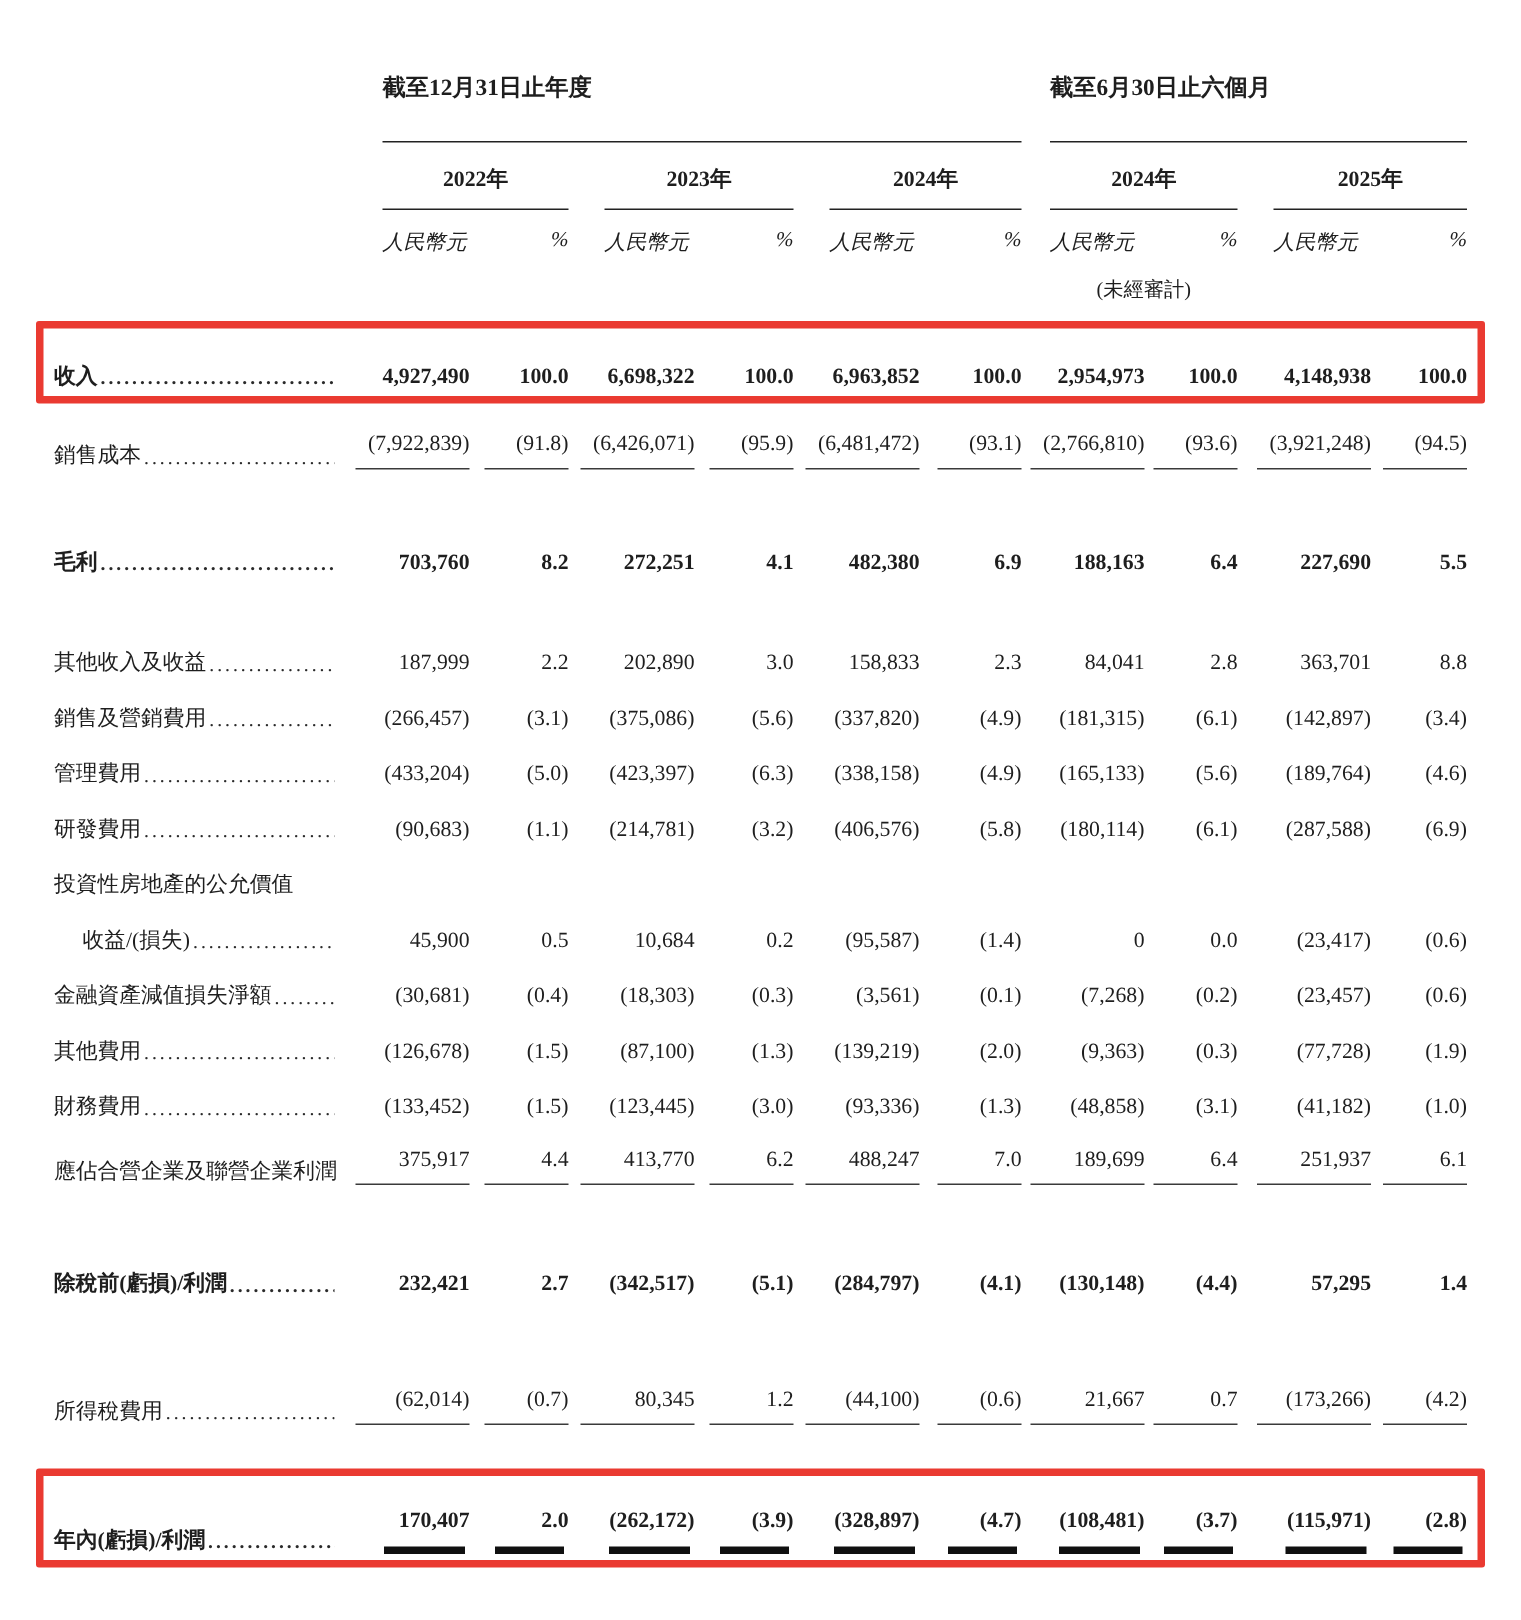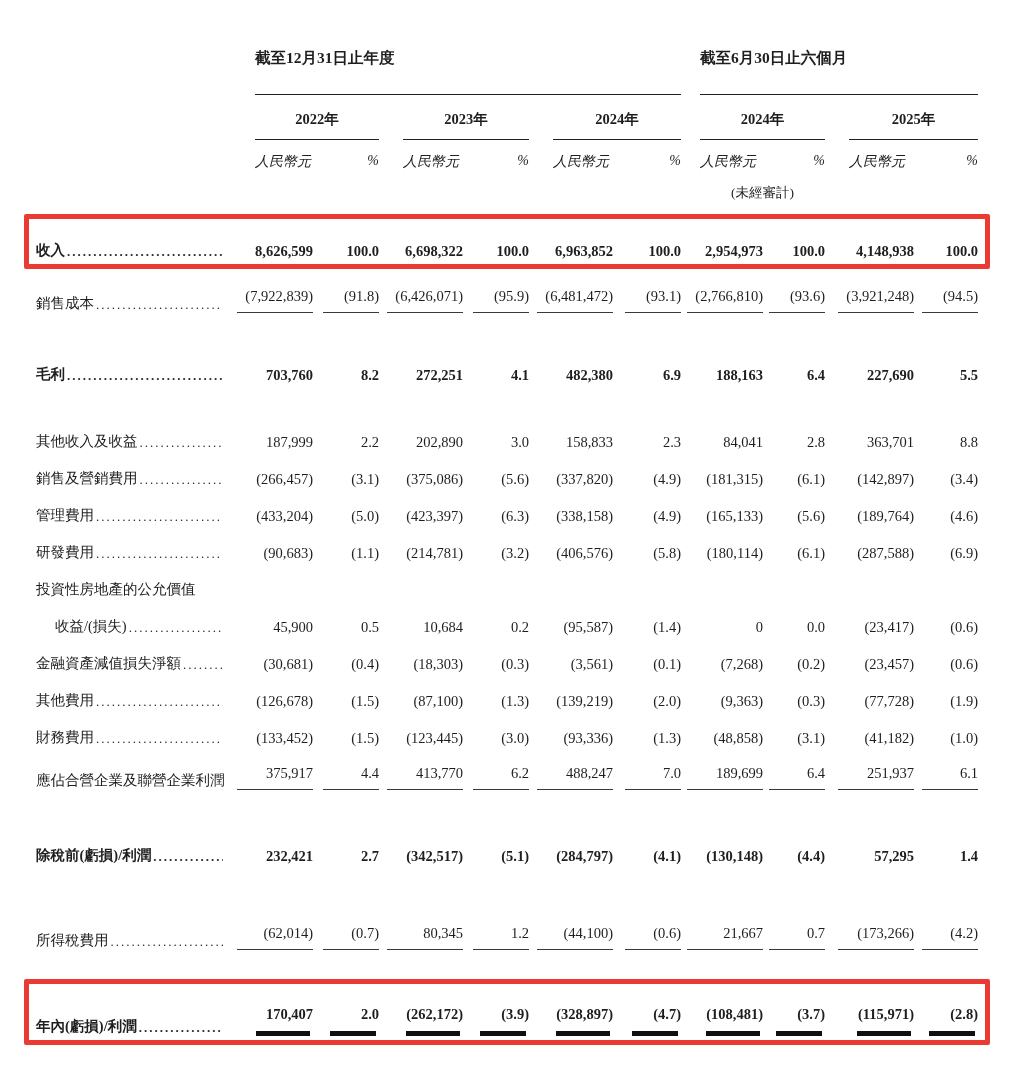--- a/index.html
+++ b/index.html
@@ -163,21 +163,21 @@
         <tr class="sp">
           <td colspan="11" style="height: 30px;"></td>
         </tr>
         <tr class="b hl">
           <td class="lbl">
             <div class="lblwrap">
               <span class="lab">收入</span>
               <span class="dots"></span>
             </div>
           </td>
-          <td class="num val"><span class="v">8,626,599</span></td>
+          <td class="num val"><span class="v">4,927,490</span></td>
           <td class="num pct"><span class="v">100.0</span></td>
           <td class="num val"><span class="v">6,698,322</span></td>
           <td class="num pct"><span class="v">100.0</span></td>
           <td class="num val"><span class="v">6,963,852</span></td>
           <td class="num pct"><span class="v">100.0</span></td>
           <td class="num val"><span class="v">2,954,973</span></td>
           <td class="num pct"><span class="v">100.0</span></td>
           <td class="num val"><span class="v">4,148,938</span></td>
           <td class="num pct"><span class="v">100.0</span></td>
         </tr>

